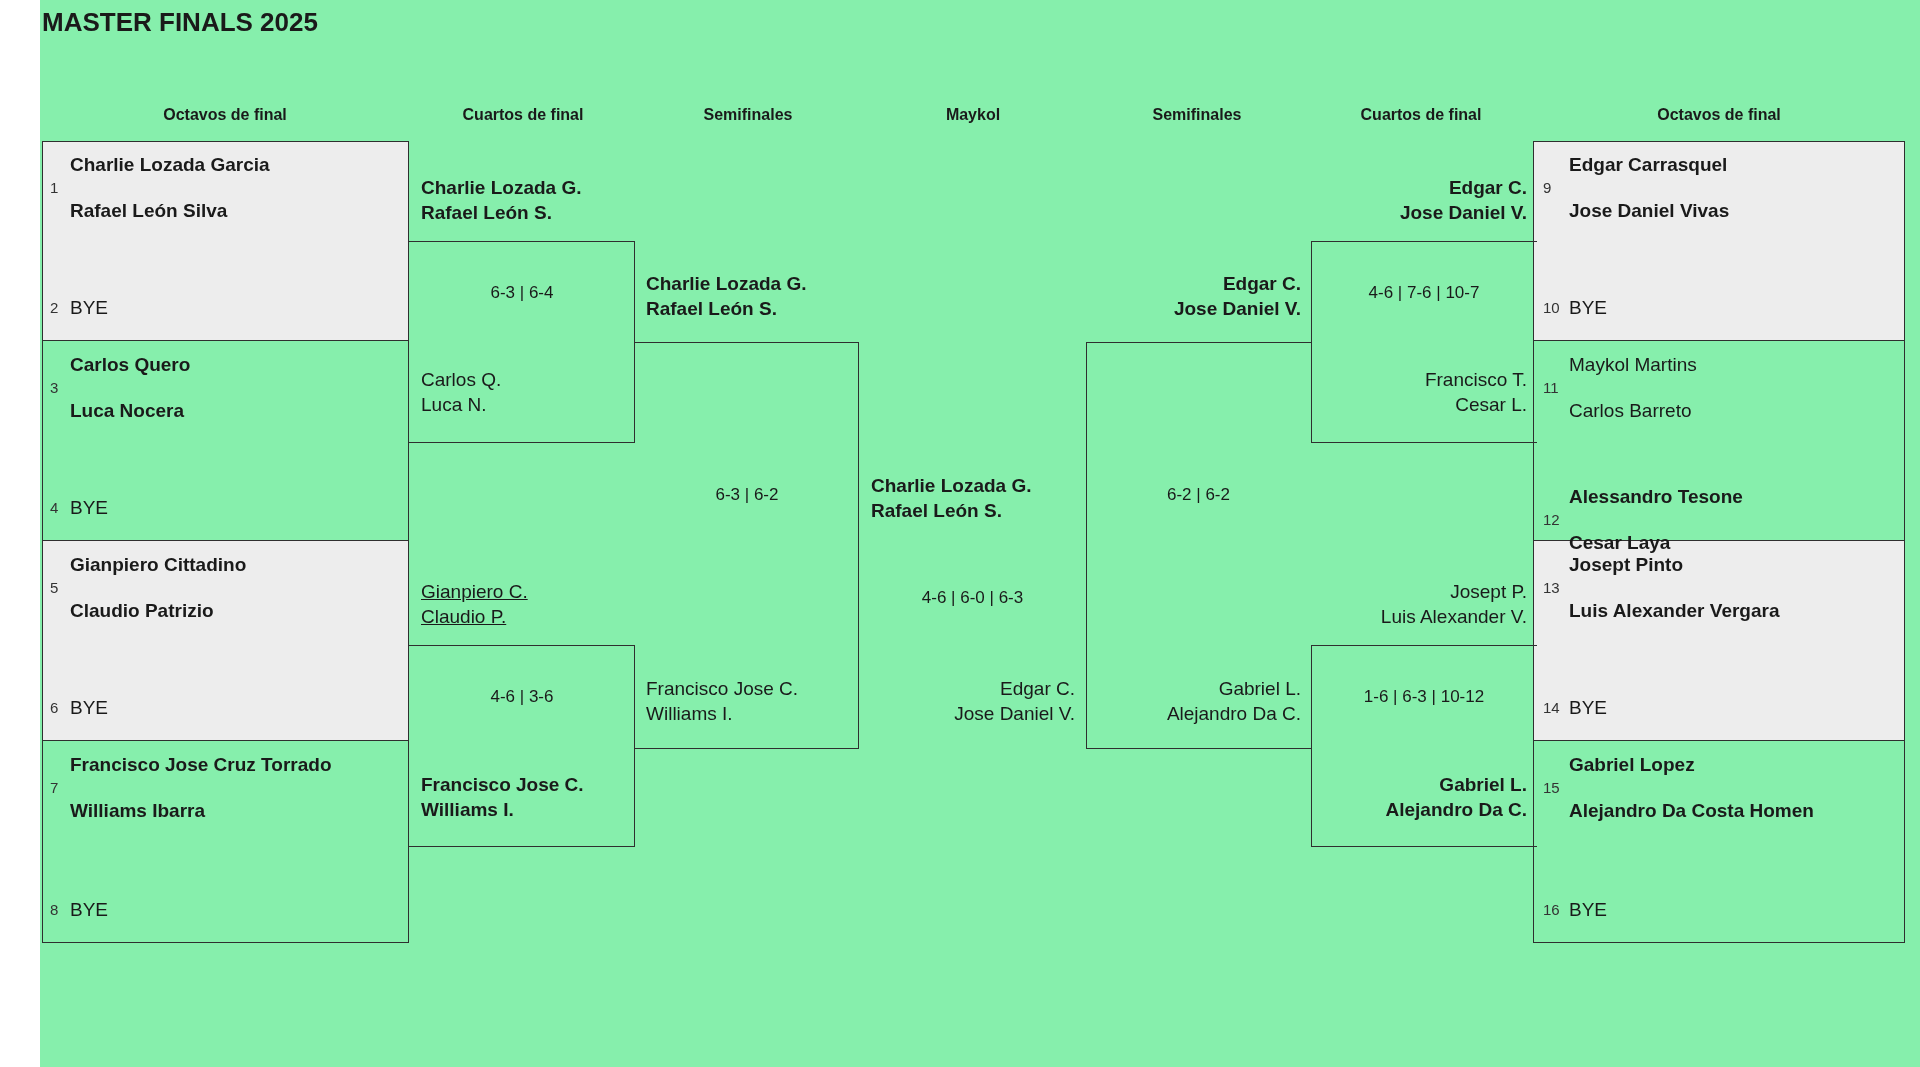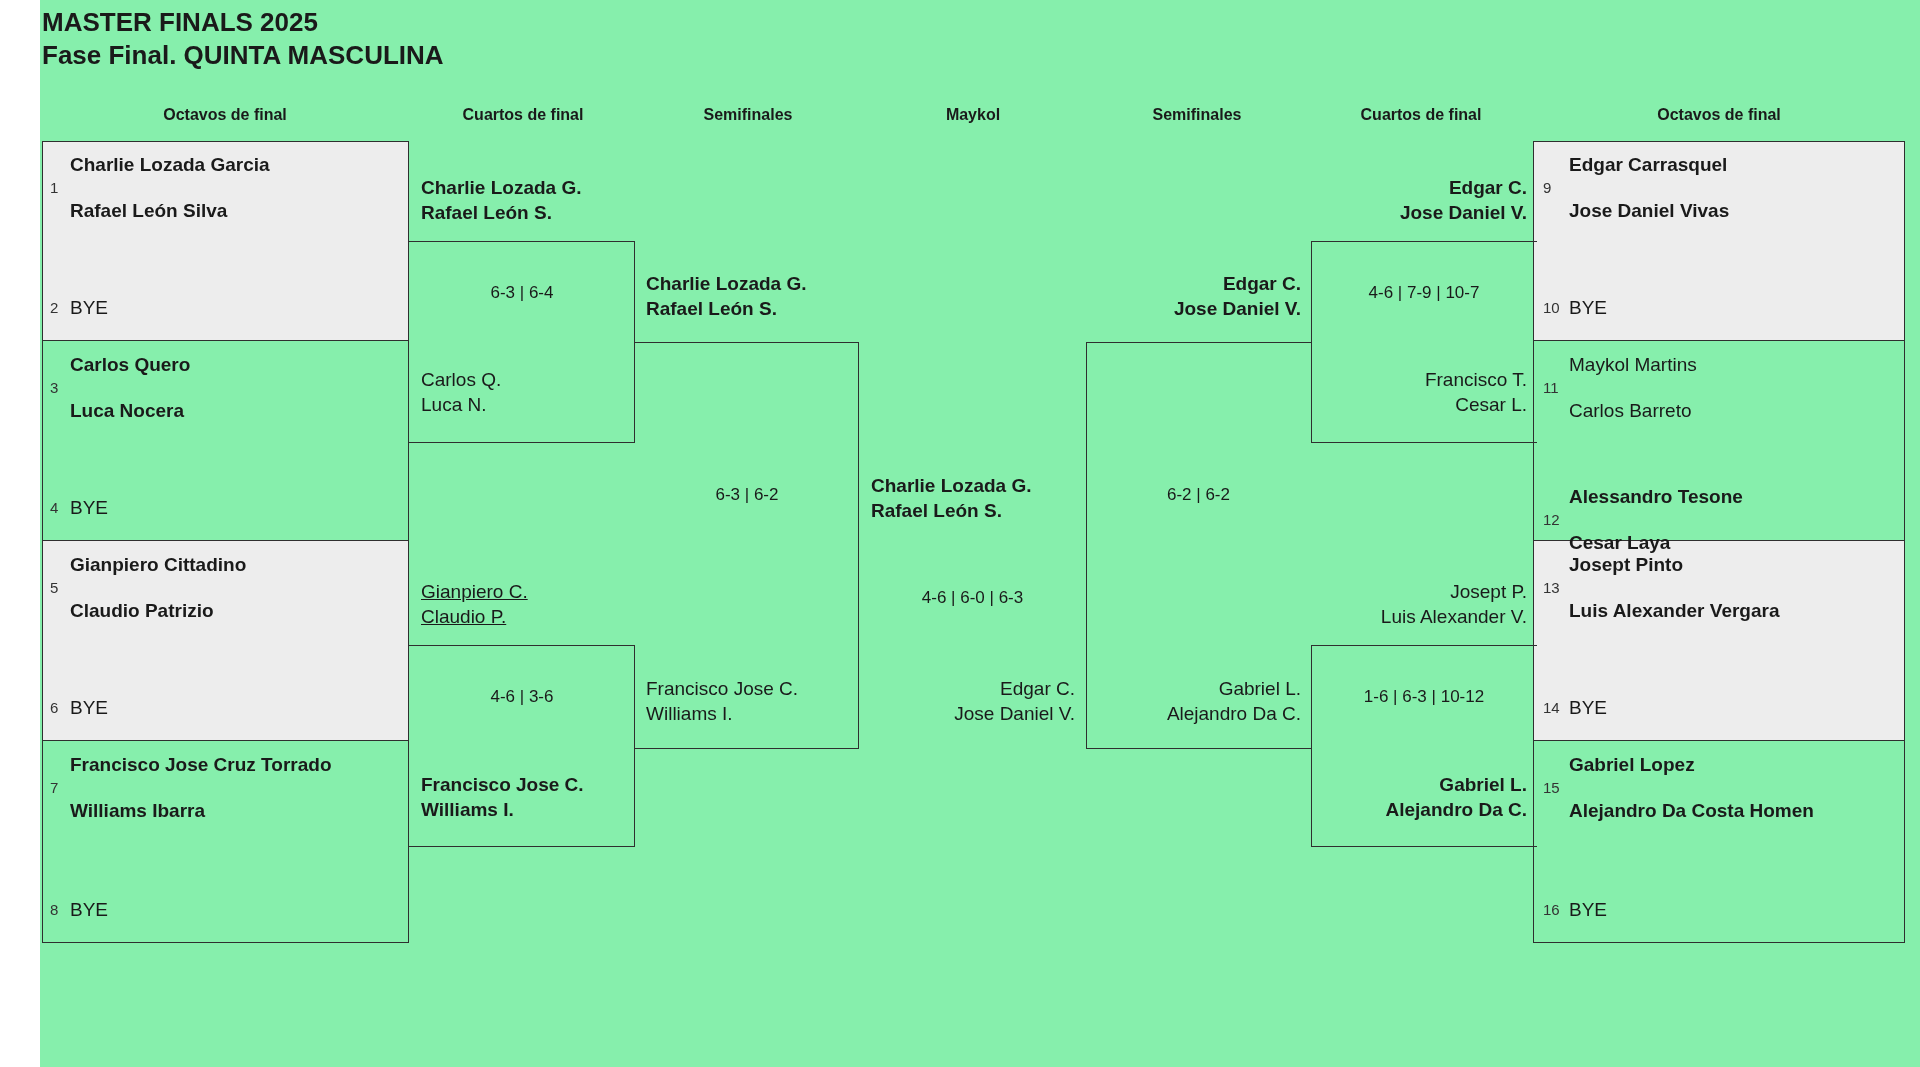--- a/index.html
+++ b/index.html
@@ -38,21 +38,20 @@
   .pair.right{text-align:right;}
   .score{font-size:17px;line-height:24px;text-align:center;color:#1a1a1a;white-space:nowrap;}
 </style>
 </head>
 <body>
 
 <div id="stage">
 
   <div class="abs title">
     <div>MASTER FINALS 2025</div>
-    <div>Fase Final. QUINTA MASCULINA</div>
   </div>
 
   <div class="abs rh" style="left:35px;">Octavos de final</div>
   <div class="abs rh" style="left:333px;">Cuartos de final</div>
   <div class="abs rh" style="left:558px;">Semifinales</div>
   <div class="abs rh" style="left:783px;">Maykol</div>
   <div class="abs rh" style="left:1007px;">Semifinales</div>
   <div class="abs rh" style="left:1231px;">Cuartos de final</div>
   <div class="abs rh" style="left:1529px;">Octavos de final</div>
 
@@ -238,21 +237,21 @@
   <div class="abs score" style="left:1046px;top:483px;width:225px;">6-2 | 6-2</div>
   <div class="abs pair reg right" style="right:659px;top:676px;">
     <span>Gabriel L.</span>
       <span>Alejandro Da C.</span>
   </div>
 
   <div class="abs pair bold right" style="right:433px;top:175px;">
     <span>Edgar C.</span>
       <span>Jose Daniel V.</span>
   </div>
-  <div class="abs score" style="left:1271px;top:281px;width:226px;">4-6 | 7-9 | 10-7</div>
+  <div class="abs score" style="left:1271px;top:281px;width:226px;">4-6 | 7-6 | 10-7</div>
   <div class="abs pair reg right" style="right:433px;top:367px;">
     <span>Francisco T.</span>
       <span>Cesar L.</span>
   </div>
 
   <div class="abs pair reg right" style="right:433px;top:579px;">
     <span>Josept P.</span>
       <span>Luis Alexander V.</span>
   </div>
   <div class="abs score" style="left:1271px;top:685px;width:226px;">1-6 | 6-3 | 10-12</div>

